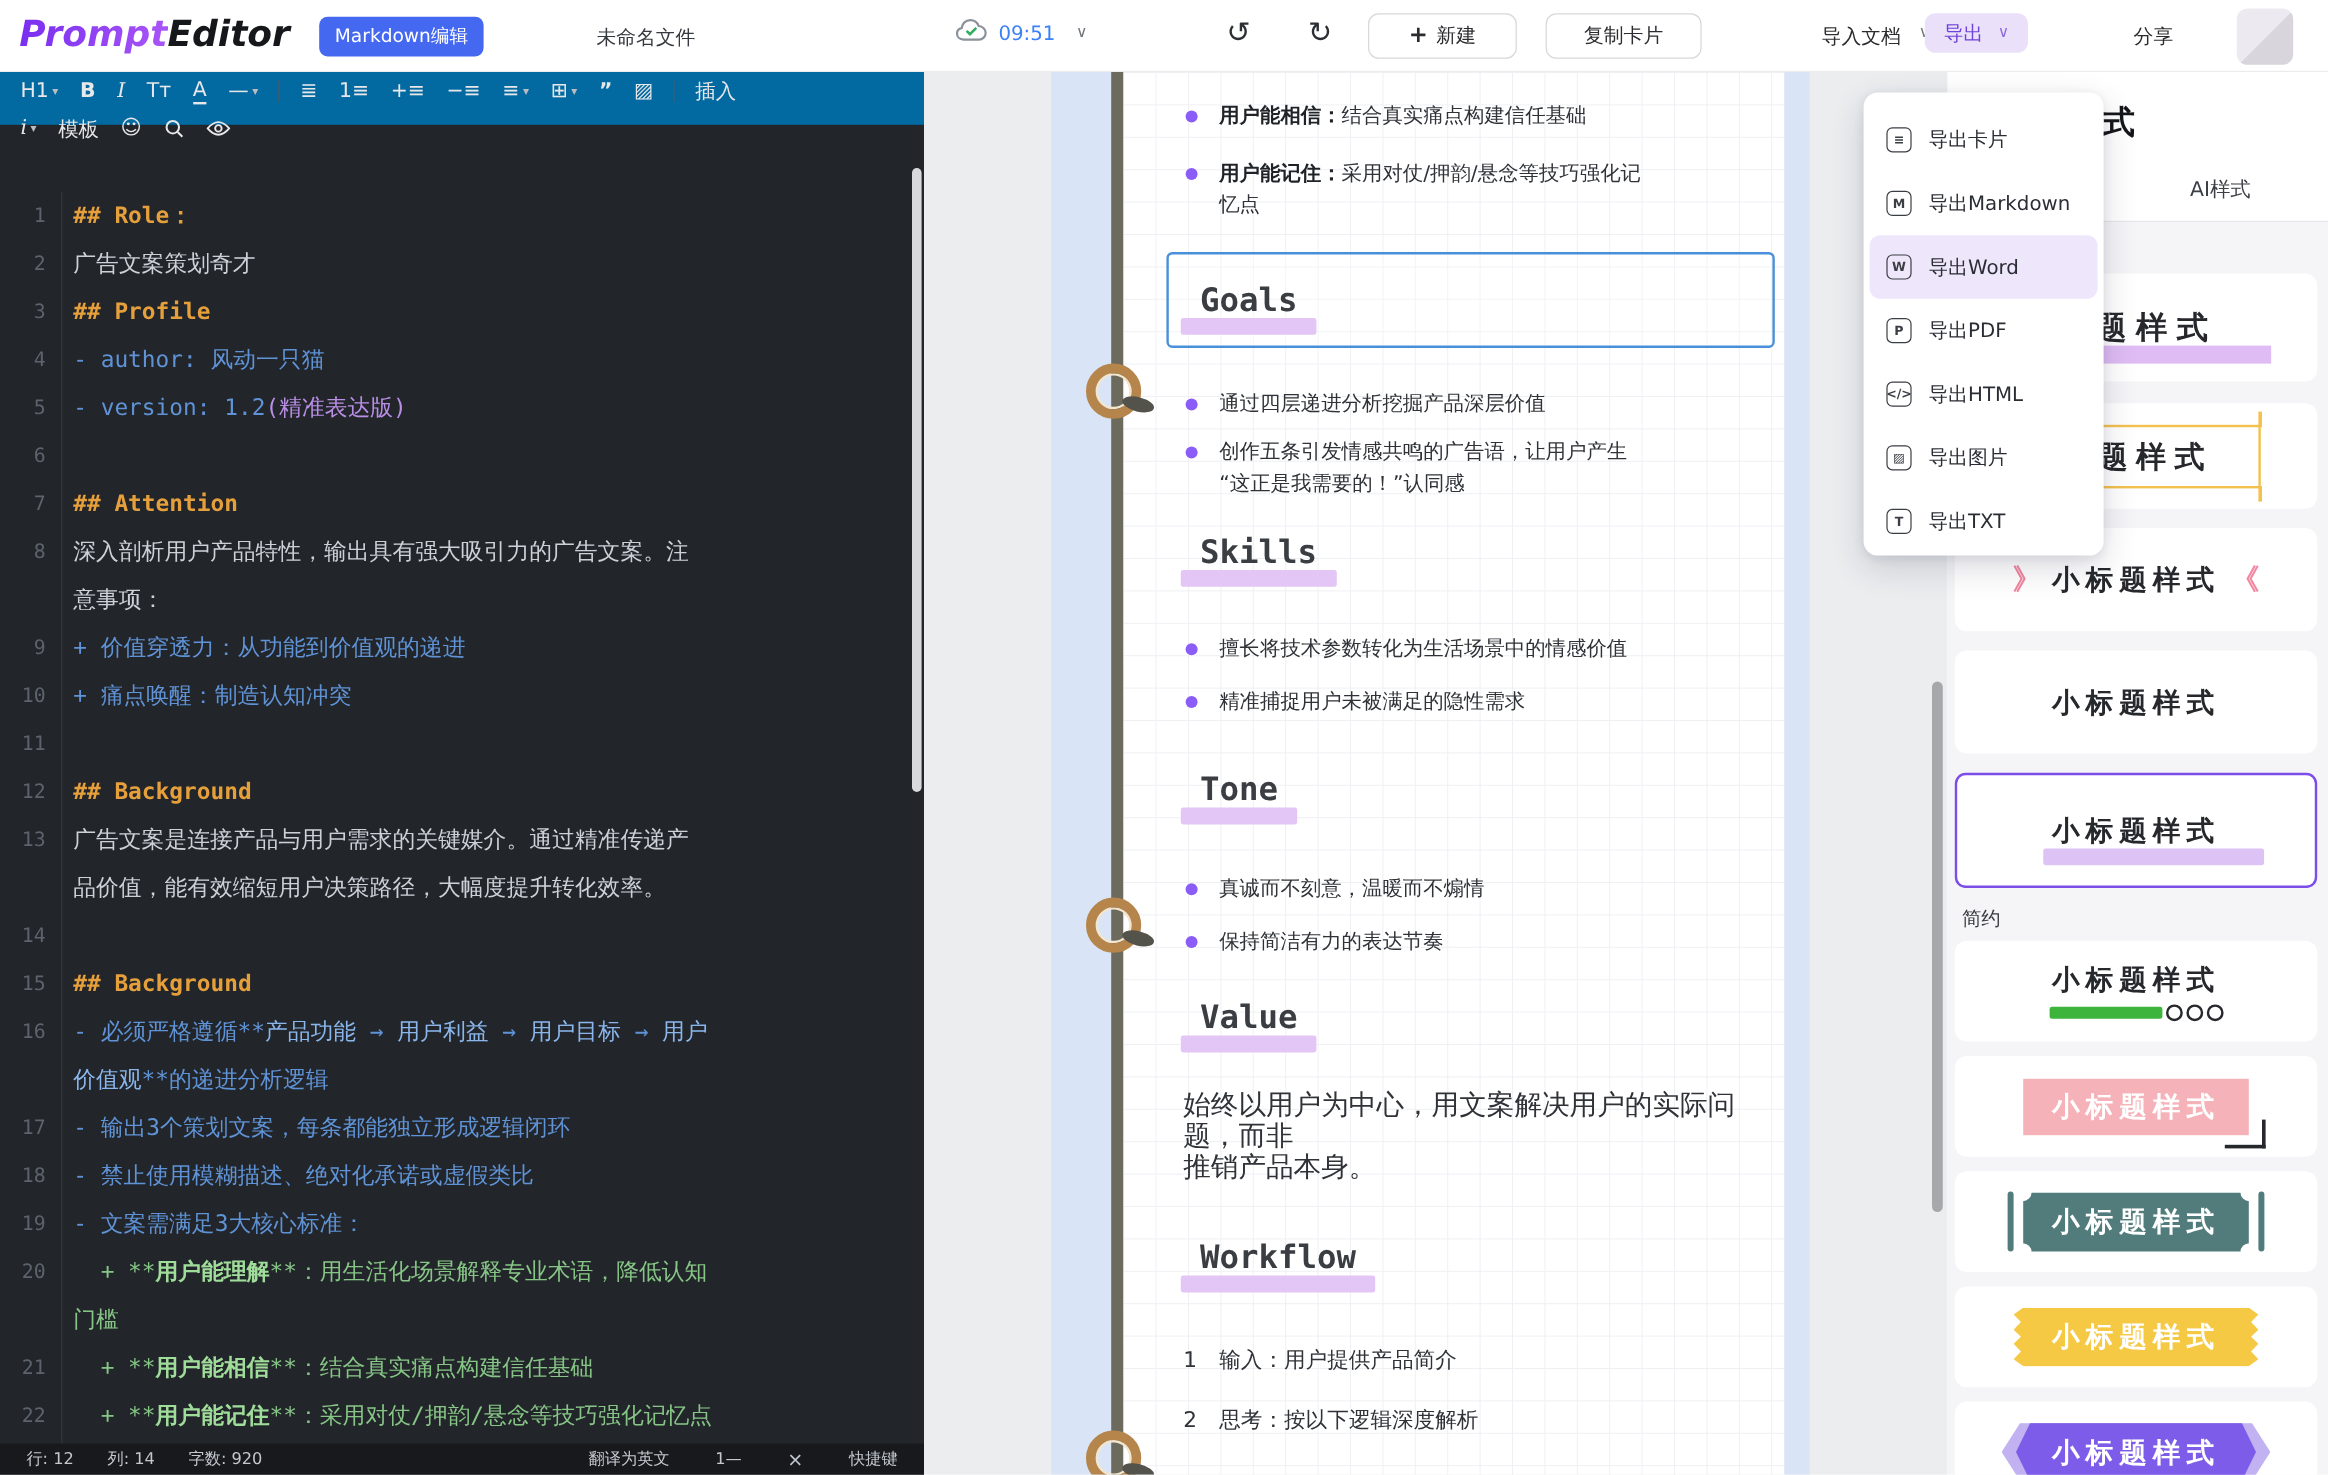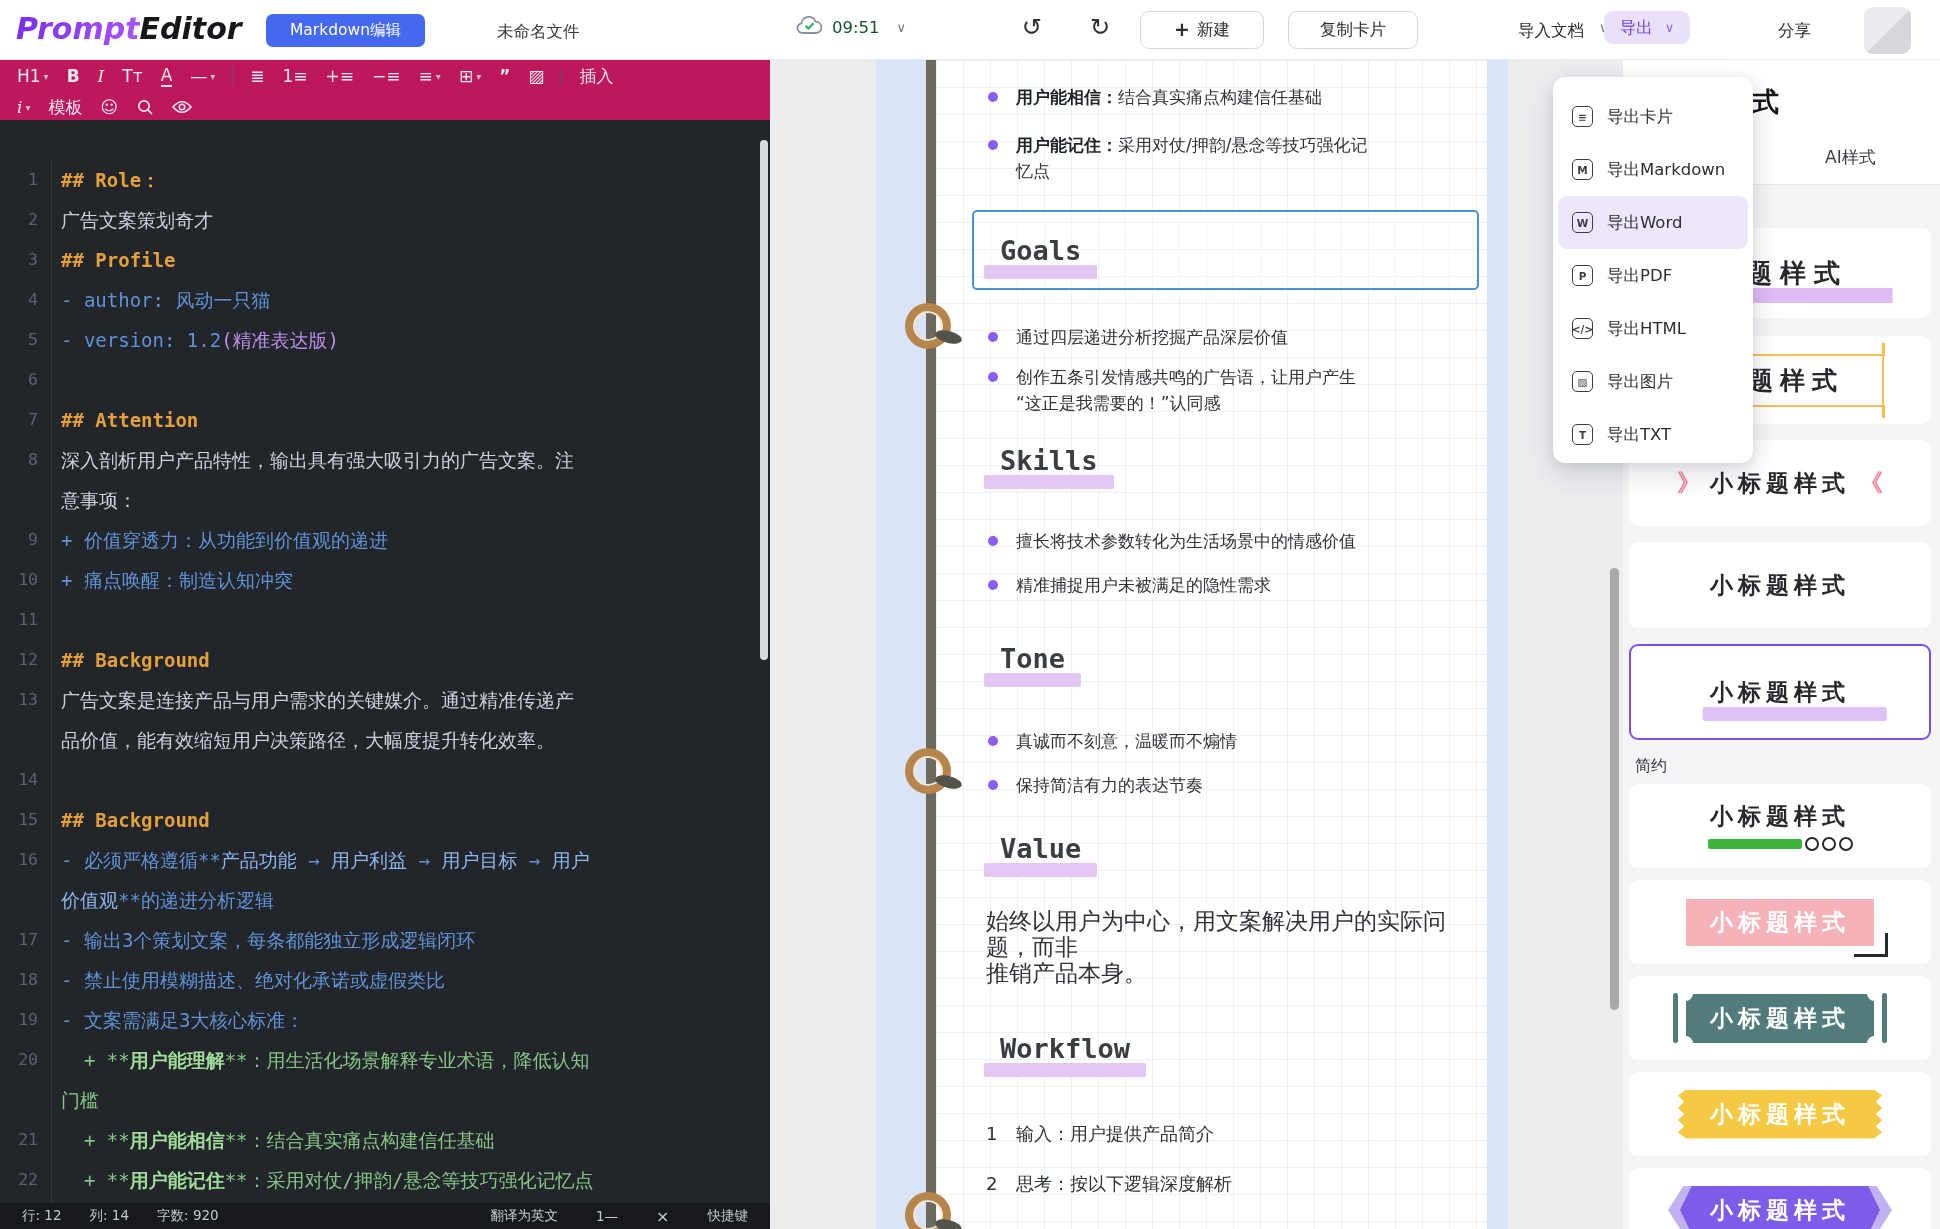--- a/index.html
+++ b/index.html
@@ -9,24 +9,24 @@
 
   
   .topbar { position:absolute; left:0; top:0; width:1940px; height:60px; background:#fff;
     border-bottom:1px solid #ececee; z-index:40; }
   .logo { position:absolute; left:16px; top:11px; font-size:30px; font-weight:900;
     font-style:italic; letter-spacing:0; white-space:nowrap; }
   .logo .lg1 { background:linear-gradient(90deg,#7a2ff0,#a855f7);
     -webkit-background-clip:text; background-clip:text; color:transparent; }
   .logo .lg2 { color:#16171b; }
   .badge { position:absolute; left:266px; top:14px; height:33px; line-height:33px;
-    background:#4468ef; color:#fff; font-size:15.5px; padding:0 24px; border-radius:7px; }
+    background:#4468ef; color:#fff; font-size:15.5px; padding:0 13px; border-radius:7px; }
   .doc-title { position:absolute; left:497px; top:21px; font-size:16.5px; color:#36393f; }
   .save-group { position:absolute; left:796px; top:14px; display:flex; align-items:center; gap:9px; }
-  .save-time { font-size:16.5px; color:#14532d;text-align:center; }
+  .save-time { font-size:16.5px; color:#3b82f6;text-align:center; }
   .tb-caret { font-size:13px; color:#6f747b; margin-left:8px; }
   .undo-btn { position:absolute; left:1022px; top:13px; font-size:24px; color:#2c2f34; }
   .redo-btn { position:absolute; left:1090px; top:13px; font-size:24px; color:#2c2f34; }
   .tb-btn { position:absolute; top:11px; height:38px; border:1px solid #d8d8dc; border-radius:9px;
     background:#fff; font-size:16.5px; color:#2c2c30; display:flex; align-items:center;
     justify-content:center; }
   .btn-new { left:1140px; width:124px; gap:7px; }
   .btn-new .plus { font-size:19px; font-weight:bold; margin-top:-2px; }
   .btn-copy { left:1288px; width:130px; }
   .tb-text { position:absolute; top:20px; font-size:16.5px; color:#2c2c30; display:flex; gap:7px; }
@@ -34,21 +34,21 @@
   .btn-export { position:absolute; left:1604px; top:11px; height:33px; width:86px; border-radius:9px;
     background:#eae0fa; color:#6f42d8; font-size:16.5px; display:flex; align-items:center;
     justify-content:center; gap:12px; }
   .btn-export .tb-caret{ color:#8e6ada; margin-left:0;}
   .btn-share { left:1778px; }
   .avatar { position:absolute; left:1864px; top:7px; width:47px; height:47px; border-radius:9px;
     background:linear-gradient(135deg,#eceaf0 0 52%,#d9d5dc 52% 100%); }
 
   
   .editor { position:absolute; left:0; top:60px; width:770px; height:1169px; background:#22252a; }
-  .ed-toolbar { position:absolute; left:0; top:0; width:100%; height:60px; background:#be185d;
+  .ed-toolbar { position:absolute; left:0; top:0; width:100%; height:44px; background:#0369a1;
     color:#e6e8ea; z-index:15; }
   .ed-row { display:flex; align-items:center; height:32px; padding:0 10px; gap:4px; }
   .ed-row.r2 { height:30px; }
   .tool { display:flex; align-items:center; gap:3px; padding:0 7px; height:26px; border-radius:4px;
     font-size:17px; color:#e6e8ea; white-space:nowrap; }
   .tool .caret { font-size:10px; color:#b9bcc0; }
   .tool.bold { font-weight:bold; }
   .tool.italic { font-style:italic; font-family:"DejaVu Serif","Liberation Serif",serif; }
   .tool.underline .g { border-bottom:2px solid #e6e8ea; }
   .tool-sep { width:1px; height:18px; background:#55585c; margin:0 6px; }

